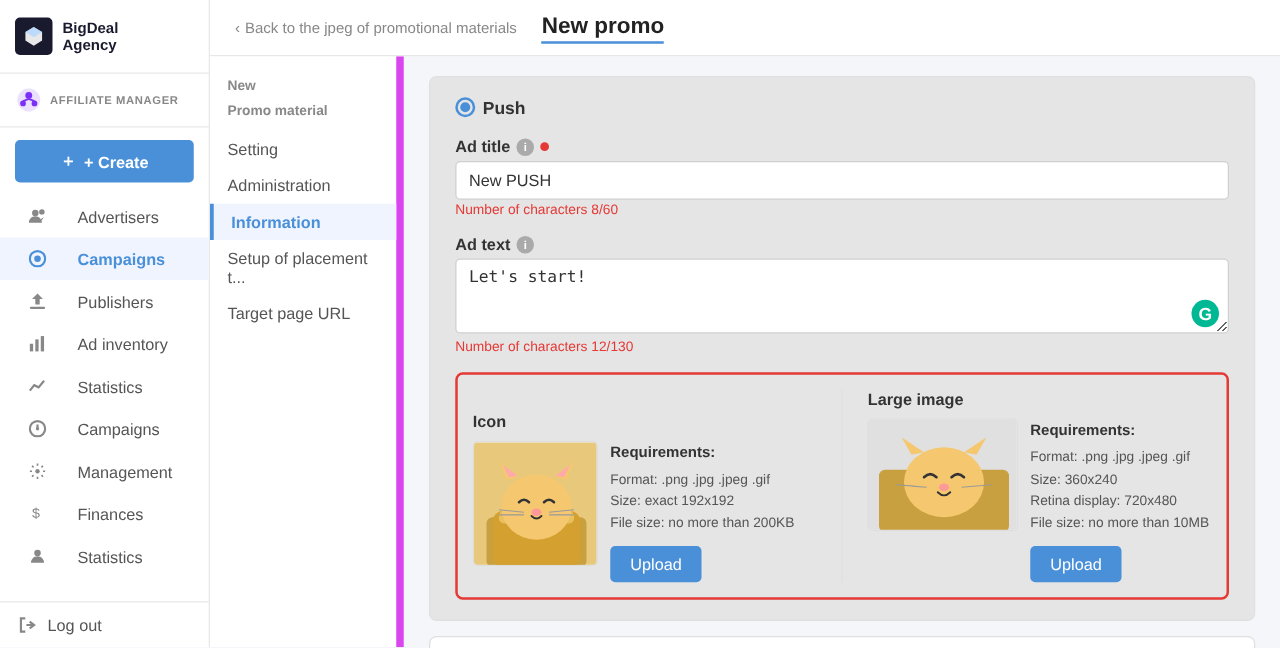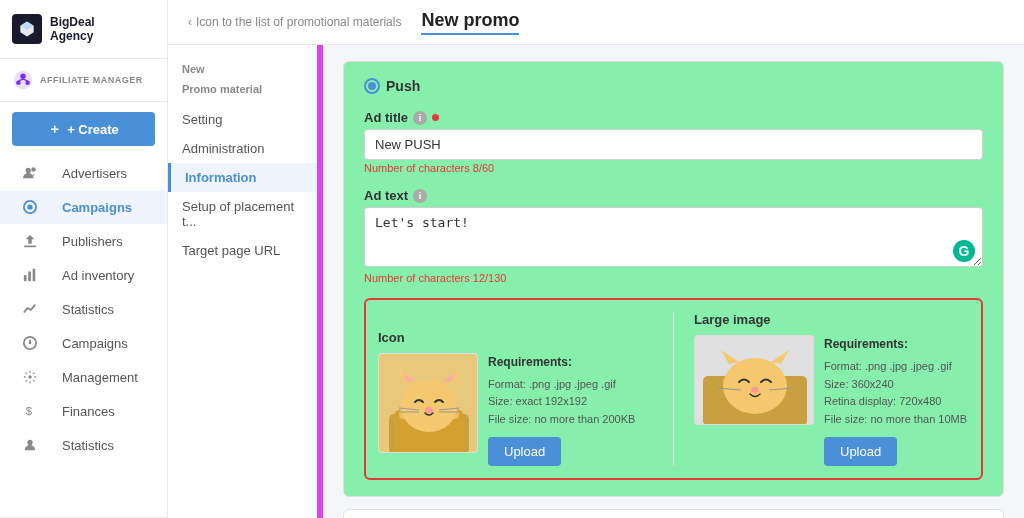--- a/index.html
+++ b/index.html
@@ -36,21 +36,21 @@
     
     .subnav { width: 155px; background: #fff; border-right: 6px solid #d946ef; padding: 12px 0; flex-shrink: 0; }
     .subnav-header { font-size: 11px; color: #888; padding: 6px 14px 2px; font-weight: 600; }
     .subnav-item { padding: 7px 14px; font-size: 13px; color: #555; cursor: pointer; }
     .subnav-item.active { color: #4a90d9; font-weight: 600; background: #f0f4ff; border-left: 3px solid #4a90d9; }
 
     
     .form-area { flex: 1; overflow-y: auto; padding: 16px 20px; }
 
     
-    .card { background: #86efac; border: 1px solid #e0e0e0; border-radius: 6px; padding: 16px 20px; margin-bottom: 12px; }
+    .card { background: #e5e5e5; border: 1px solid #e0e0e0; border-radius: 6px; padding: 16px 20px; margin-bottom: 12px; }
 
     
     .push-tab { display: flex; align-items: center; gap: 6px; margin-bottom: 16px; }
     .radio-btn { width: 16px; height: 16px; border-radius: 50%; border: 2px solid #4a90d9; display: inline-flex; align-items: center; justify-content: center; }
     .radio-inner { width: 8px; height: 8px; border-radius: 50%; background: #4a90d9; }
     .push-label { font-size: 14px; font-weight: 600; color: #333; }
 
     .field-row { margin-bottom: 14px; }
     .field-label { display: flex; align-items: center; gap: 5px; font-size: 13px; font-weight: 600; color: #333; margin-bottom: 4px; }
     .required-dot { width: 7px; height: 7px; border-radius: 50%; background: #e53935; display: inline-block; }
@@ -199,28 +199,36 @@
     <span class="nav-icon">
       <svg width="14" height="14" viewBox="0 0 16 16" fill="currentColor">
           <circle cx="8" cy="5" r="3"></circle>
           <path d="M2 14c0-3.3 2.7-6 6-6s6 2.7 6 6"></path>
         </svg>
     </span>
     <span>Statistics</span>
   </div>
 
   <div class="nav-divider"></div>
+  <div class="logout-item">
+    <span class="nav-icon">
+      <svg width="14" height="14" viewBox="0 0 16 16" fill="none" stroke="#888" stroke-width="2">
+          <path d="M6 2H2v12h4M10 5l4 3-4 3M7 8h7"></path>
+        </svg>
+    </span>
+    <span>Log out</span>
+  </div>
 </div>
 
 <div class="main">
 
   <div class="topbar">
     <a class="back-link">
       <span>‹</span>
-      <span>Icon to the list of promotional materials</span>
+      <span>Back to the jpeg of promotional materials</span>
     </a>
     <span class="page-title">New promo</span>
   </div>
 
   <div class="content-area">
 
     <div class="subnav">
       <div class="subnav-header">New</div>
       <div class="subnav-header">Promo material</div>
       <div style="height:8px"></div>

